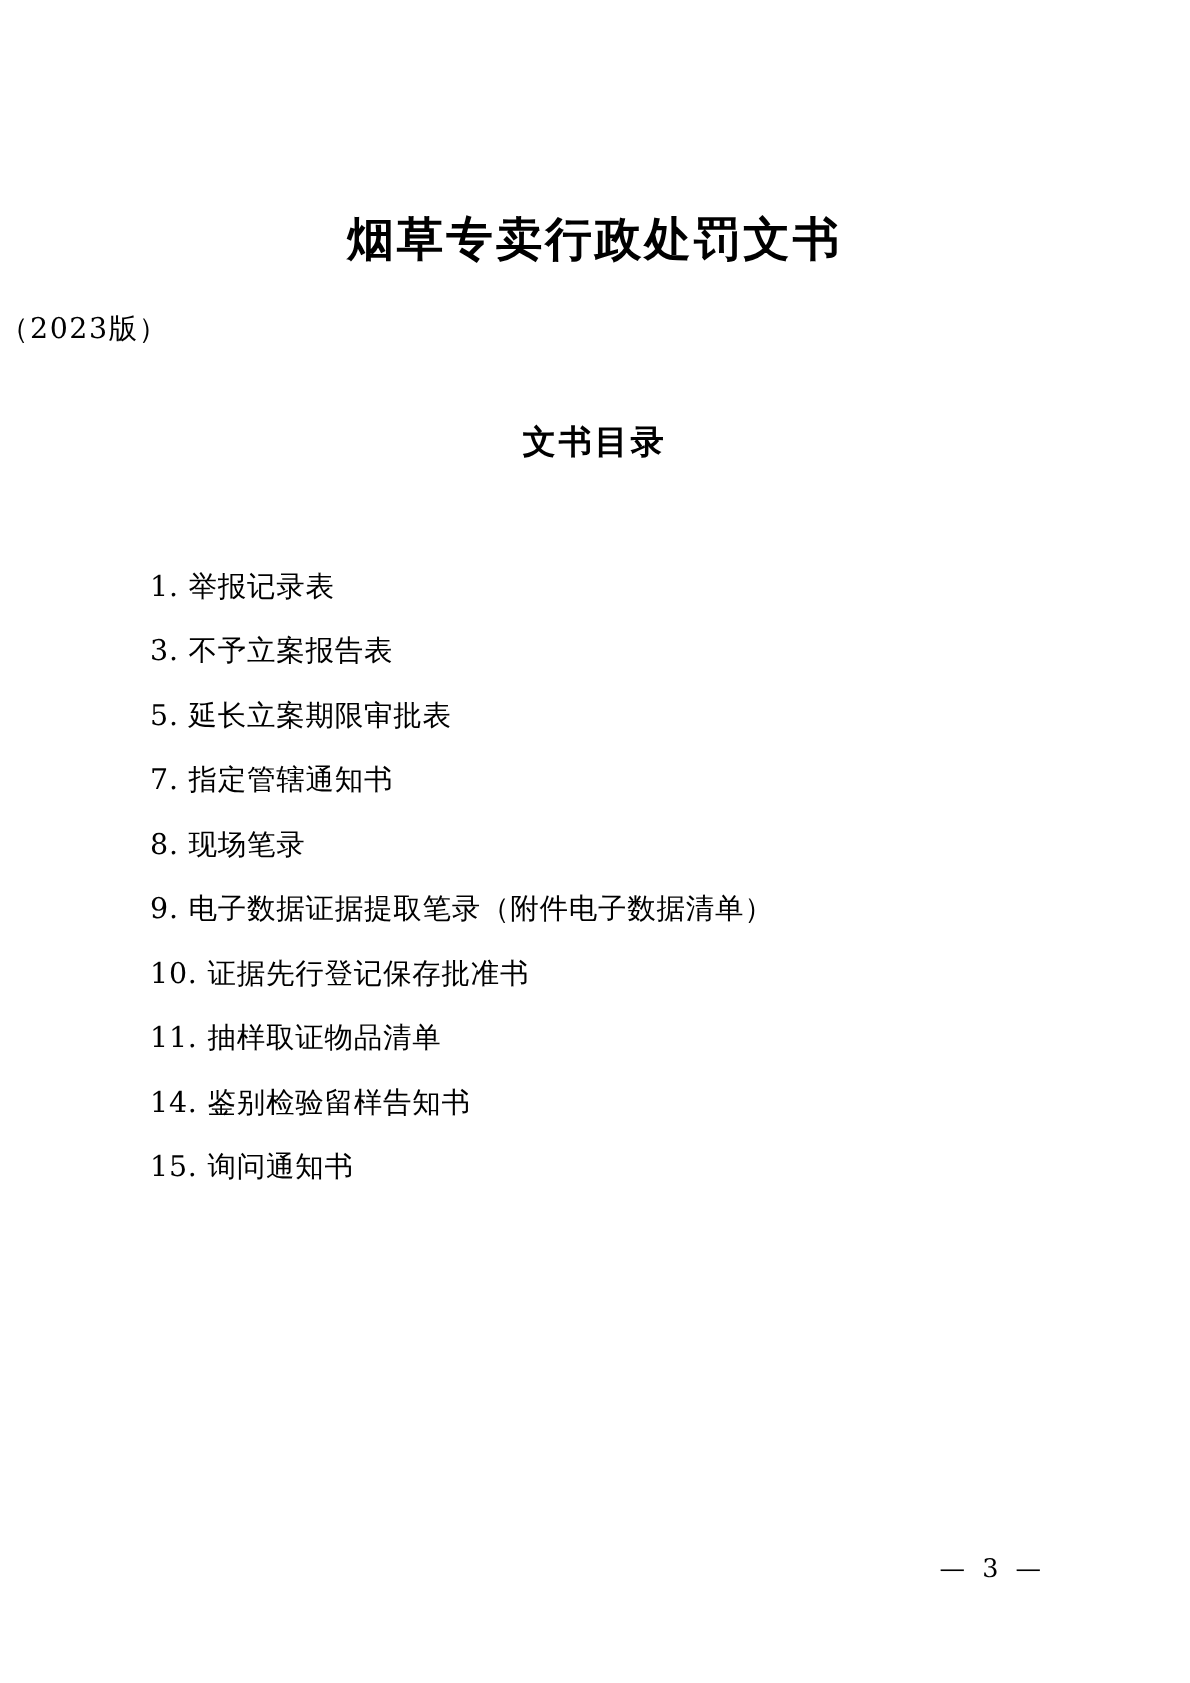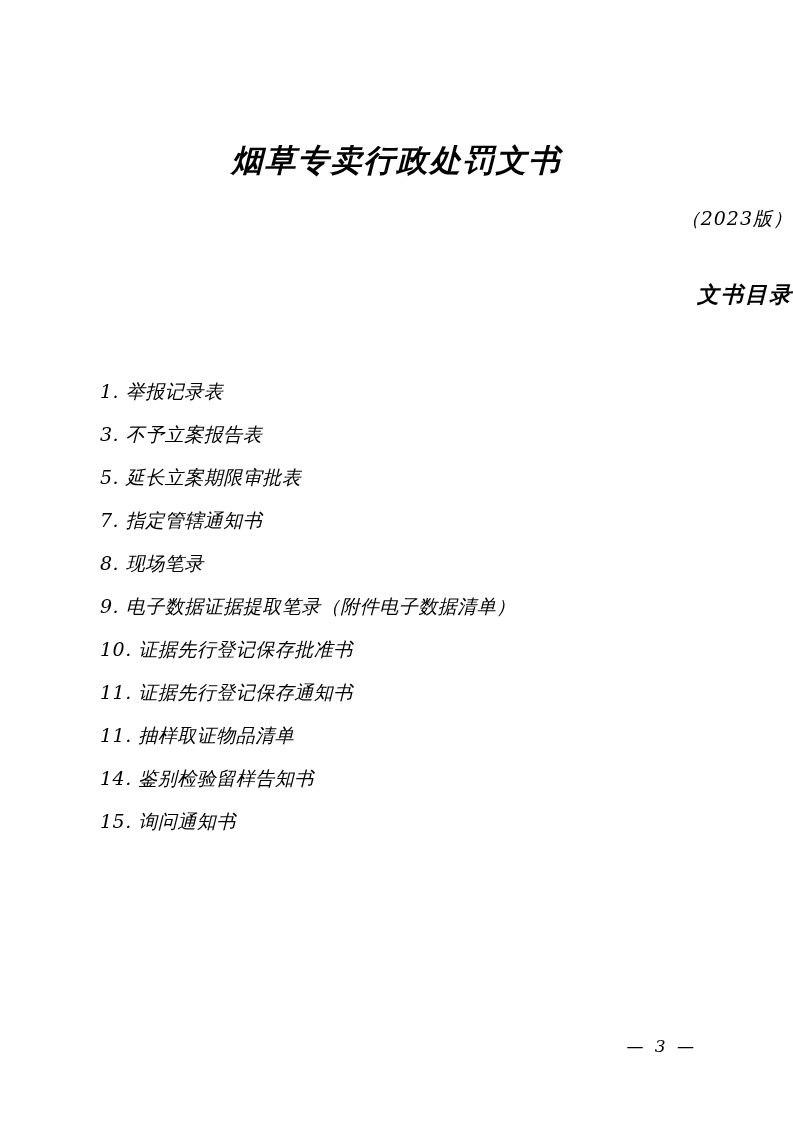--- a/index.html
+++ b/index.html
@@ -13,42 +13,41 @@
     font-family: "DejaVu Serif", "Liberation Serif", serif;
     color: #000000;
     position: relative;
     overflow: hidden;
   }
   .page {
     position: relative;
     width: 793px;
     height: 1122px;
     box-sizing: border-box;
-    font-style: italic;
   }
   .doc-title {
     text-align: center;
     font-size: 31px;
     font-weight: bold;
     letter-spacing: 2px;
     margin: 0;
     padding-top: 142px;
     line-height: 1.2;
     font-family: "DejaVu Serif", "Liberation Serif", serif;
   }
   .doc-version {
-    text-align: right;
+    text-align: left;
     font-size: 19px;
     margin: 0;
     padding-top: 27px;
     letter-spacing: 1px;
     font-family: "DejaVu Serif", "Liberation Serif", serif;
   }
   .toc-heading {
-    text-align: right;
+    text-align: center;
     font-size: 22px;
     font-weight: bold;
     margin: 0;
     padding-top: 48px;
     letter-spacing: 2px;
   }
   .toc-list {
     list-style: none;
     margin: 0;
     padding: 0;
@@ -82,21 +81,20 @@
   <h2 class="toc-heading">文书目录</h2>
 
   <ul class="toc-list">
     <li class="toc-item">1. 举报记录表</li>
     <li class="toc-item">3. 不予立案报告表</li>
     <li class="toc-item">5. 延长立案期限审批表</li>
     <li class="toc-item">7. 指定管辖通知书</li>
     <li class="toc-item">8. 现场笔录</li>
     <li class="toc-item">9. 电子数据证据提取笔录（附件电子数据清单）</li>
     <li class="toc-item">10. 证据先行登记保存批准书</li>
-    <li class="toc-item">11. 证据先行登记保存通知书</li>
     <li class="toc-item">11. 抽样取证物品清单</li>
     <li class="toc-item">14. 鉴别检验留样告知书</li>
     <li class="toc-item">15. 询问通知书</li>
   </ul>
 
   <div class="page-number">— 3 —</div>
 
 </div>
 
 </body></html>

